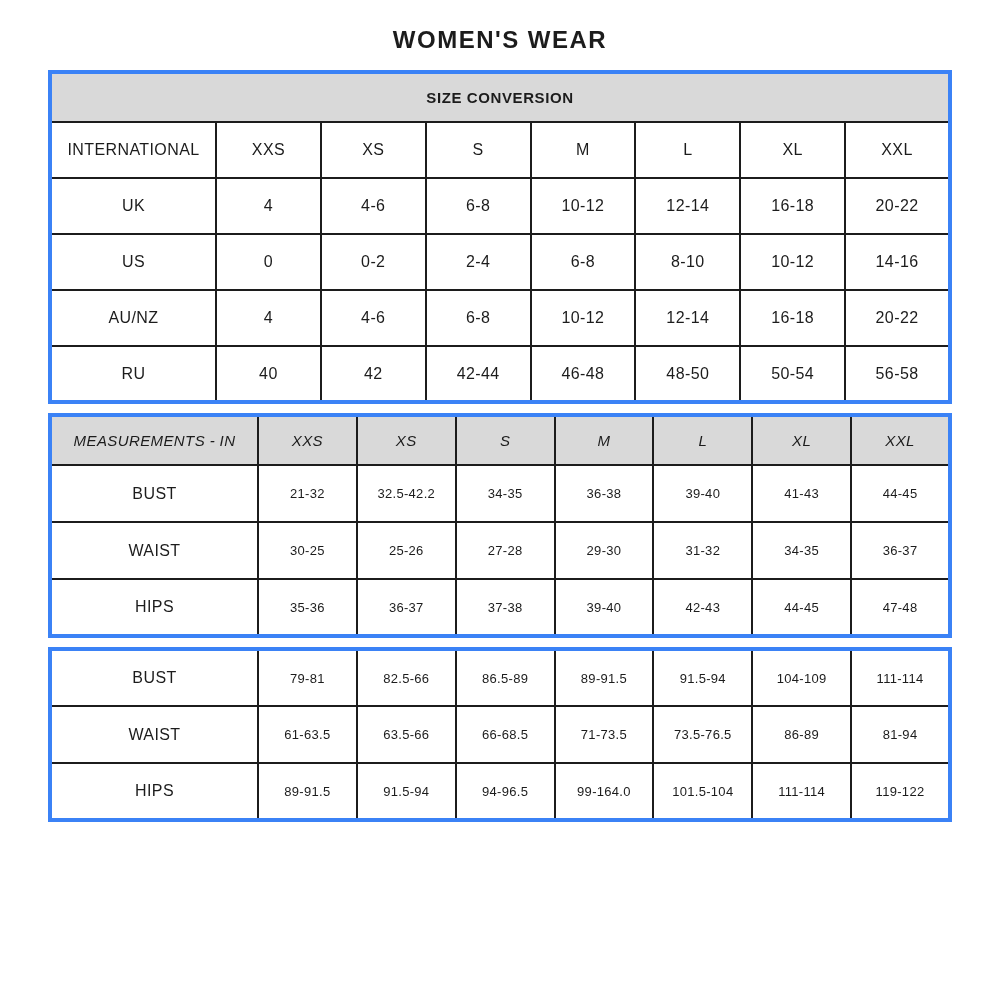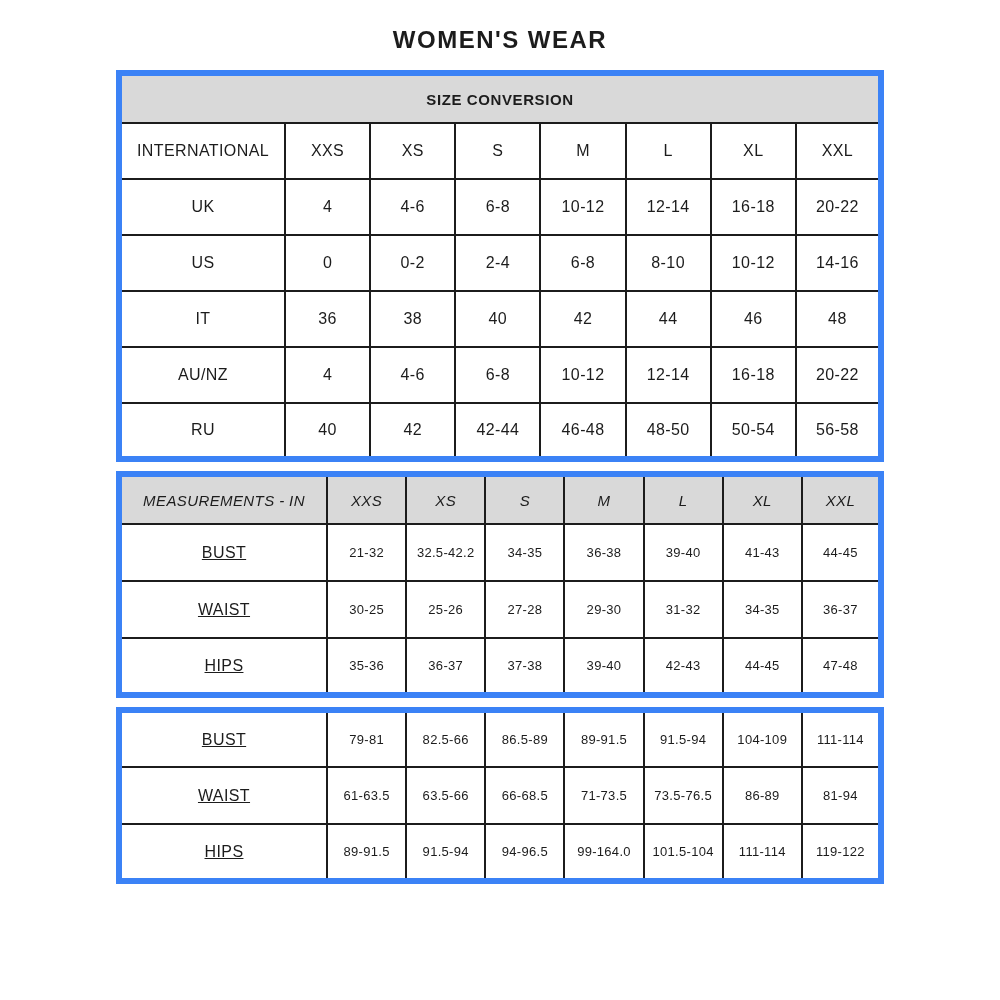--- a/index.html
+++ b/index.html
@@ -17,45 +17,45 @@
   }
   .title {
     text-align: center;
     font-size: 24px;
     font-weight: bold;
     letter-spacing: 1.5px;
     margin: 14px 0 16px 0;
   }
   table {
     border-collapse: collapse;
-    width: 768px;
+    width: 904px;
     table-layout: fixed;
     margin: 0 auto 9px auto;
-    border: 6px solid #3b82f6;
+    border: 4px solid #3b82f6;
   }
   td, th {
     border: 2px solid #1c1c1c;
     text-align: center;
     vertical-align: middle;
     padding: 2px 4px;
     font-weight: normal;
     letter-spacing: 0.4px;
   }
   .band {
     background: #d9d9d9;
     font-weight: bold;
     font-size: 15px;
     height: 50px;
     letter-spacing: 0.6px;
   }
   .t1 td { font-size: 16px; height: 56px; }
   .t1 .band { font-size: 15px; height: 50px; }
   .t2 .band td { height: 50px; }
   .t2 td { height: 57px; }
-  .row-label { font-size: 16px; text-decoration: underline; }
+  .row-label { font-size: 16px; }
   .val { font-size: 13px; letter-spacing: 0.3px; }
   .hdr-cell { font-size: 15px; font-style: italic; }
 </style>
 </head>
 <body>
 
 <div class="page">
 
   <div class="title">WOMEN'S WEAR</div>
 
@@ -96,30 +96,20 @@
     </tr>
     <tr>
       <td>US</td>
       <td>0</td>
       <td>0-2</td>
       <td>2-4</td>
       <td>6-8</td>
       <td>8-10</td>
       <td>10-12</td>
       <td>14-16</td>
-    </tr>
-    <tr>
-      <td>IT</td>
-      <td>36</td>
-      <td>38</td>
-      <td>40</td>
-      <td>42</td>
-      <td>44</td>
-      <td>46</td>
-      <td>48</td>
     </tr>
     <tr>
       <td>AU/NZ</td>
       <td>4</td>
       <td>4-6</td>
       <td>6-8</td>
       <td>10-12</td>
       <td>12-14</td>
       <td>16-18</td>
       <td>20-22</td>

